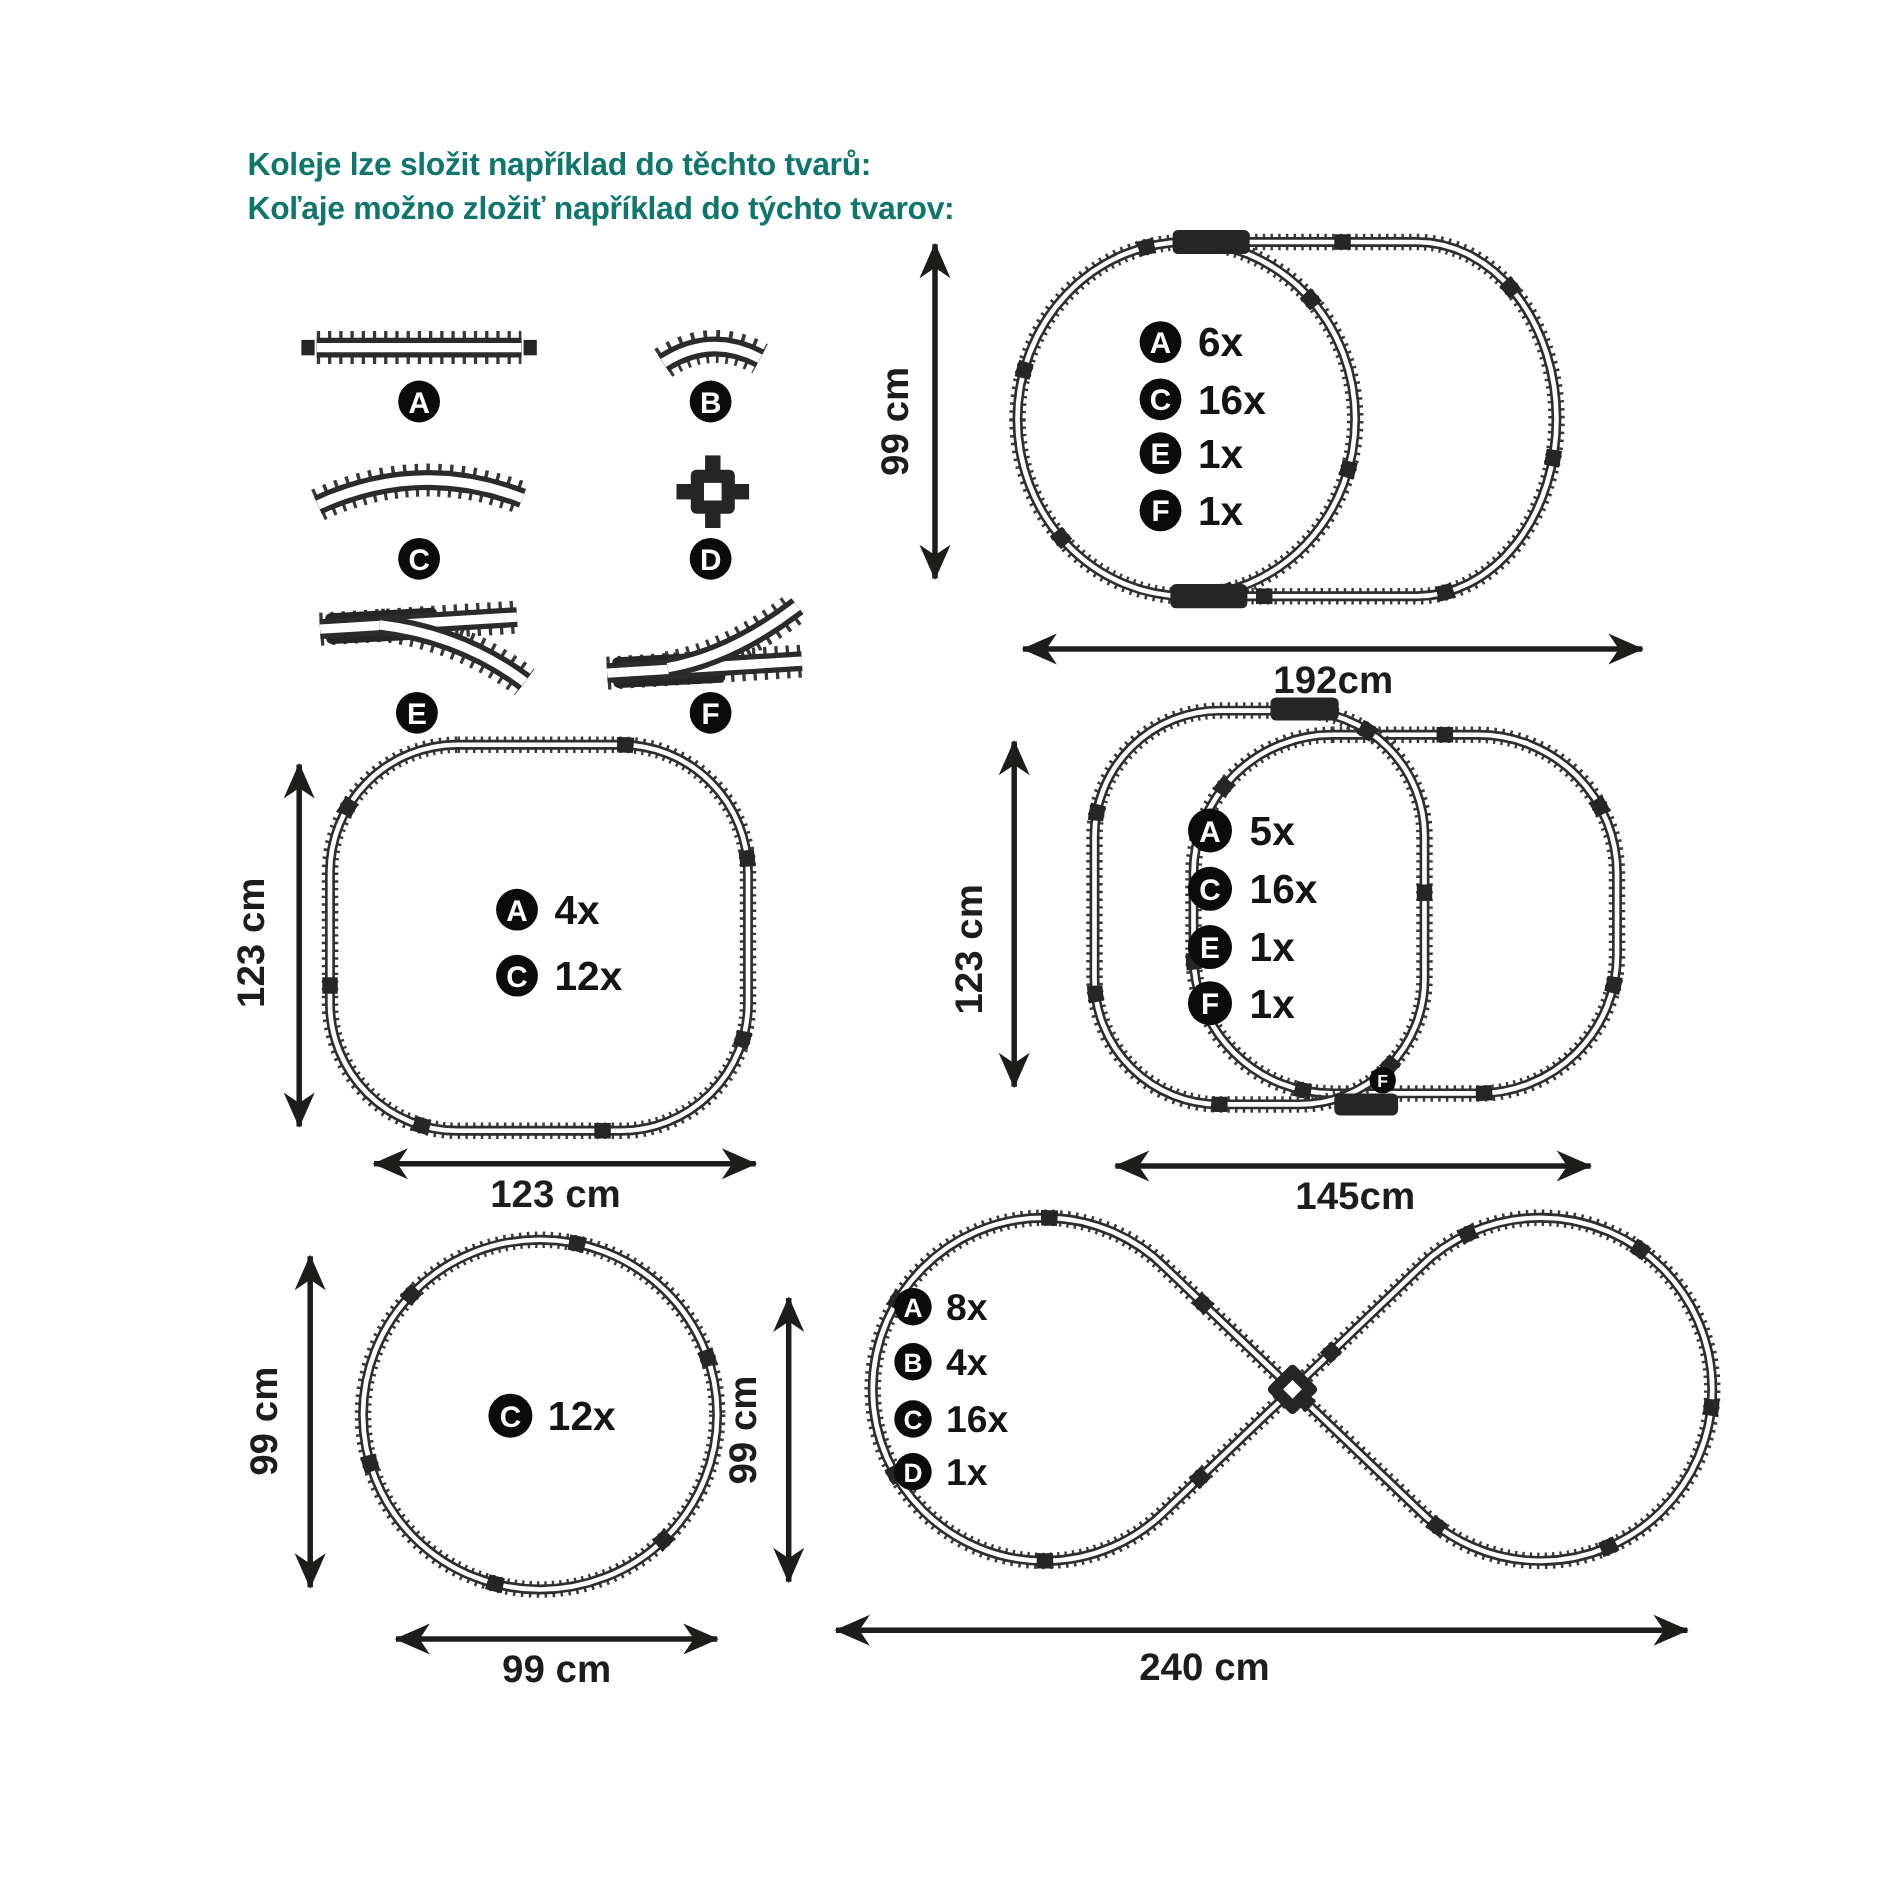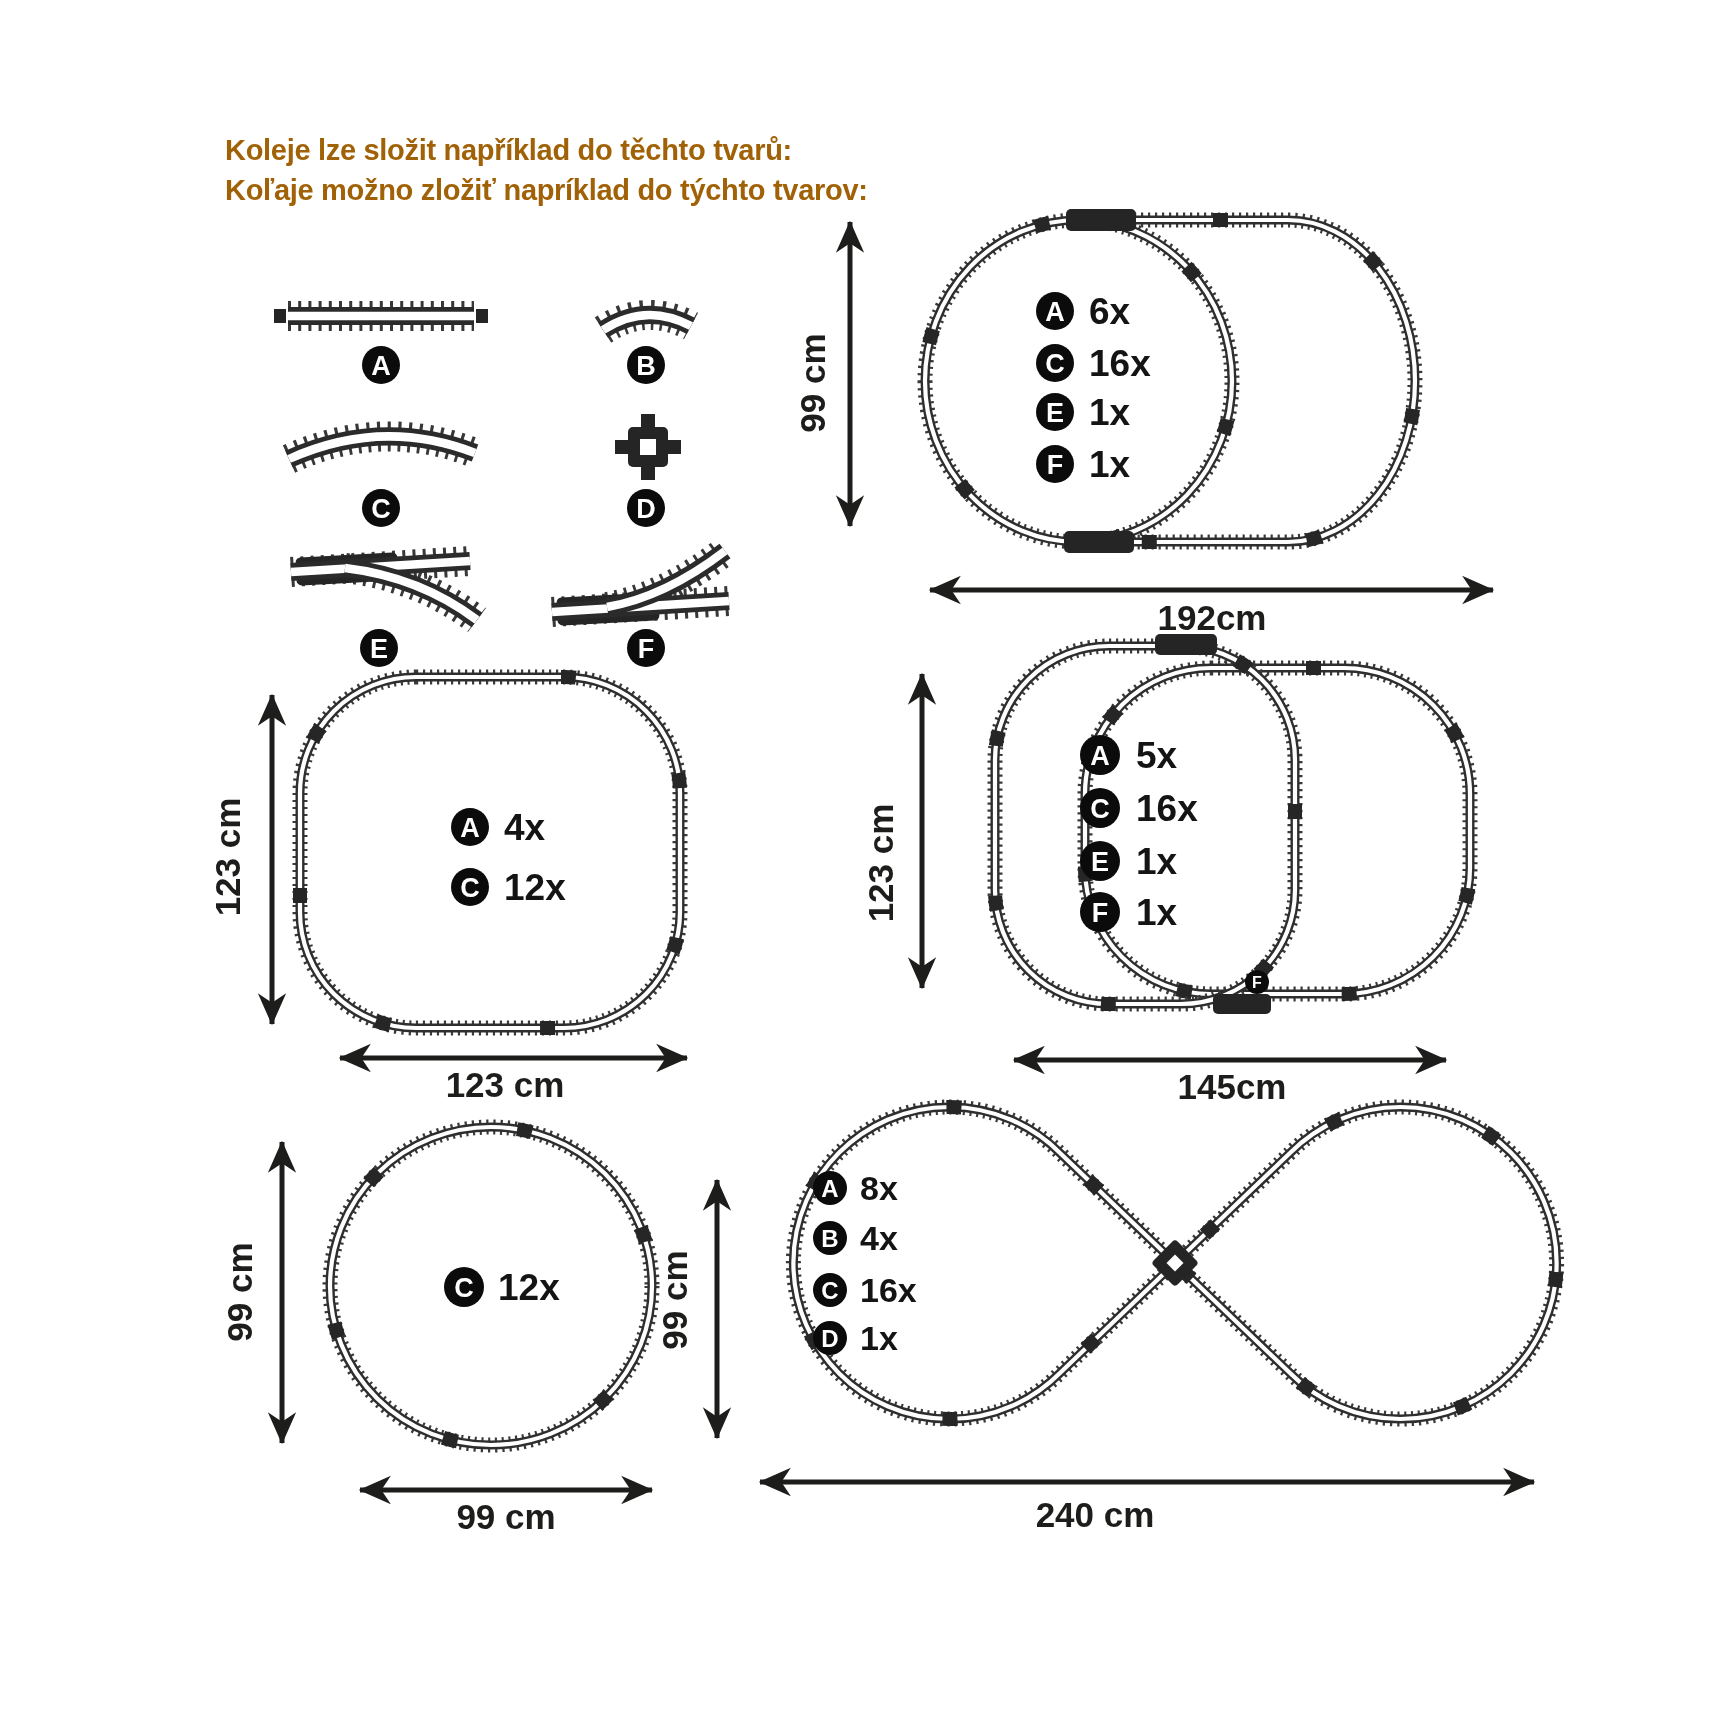--- a/index.html
+++ b/index.html
@@ -1,18 +1,18 @@
 <!DOCTYPE html>
 <html><head>
 <meta charset="utf-8">
 <style>
   html,body{margin:0;padding:0;background:#ffffff;}
   .page{position:relative;width:1715px;height:1714px;background:#fff;overflow:hidden;
         font-family:"Liberation Sans", sans-serif;}
-  .title{position:absolute;left:225px;top:130px;color:#a16207;font-weight:bold;
+  .title{position:absolute;left:225px;top:130px;color:#0f766e;font-weight:bold;
          font-size:29px;line-height:40px;letter-spacing:-0.3px;white-space:nowrap;}
   svg{position:absolute;left:0;top:0;}
   
   .ties{stroke:#3a3a3a;stroke-width:15;stroke-dasharray:2.2 4.8;fill:none;}
   .bed{stroke:#2e2e2e;stroke-width:9;fill:none;}
   .gap{stroke:#ffffff;stroke-width:4.2;fill:none;}
   .joint{stroke:#262626;stroke-width:14;stroke-dasharray:15 150;fill:none;}
   
   .p-ties{stroke:#383838;stroke-width:30;stroke-dasharray:3 7.2;fill:none;}
   .p-bed{stroke:#2b2b2b;stroke-width:18;fill:none;}
@@ -28,21 +28,21 @@
   .count-sm{fill:#141414;font-weight:bold;font-size:34px;}
   text{font-family:"Liberation Sans", sans-serif;}
 </style>
 </head>
 <body>
 
 <div class="page">
 
   <div class="title">
     <div>Koleje lze složit například do těchto tvarů:</div>
-    <div>Koľaje možno zložiť napríklad do týchto tvarov:</div>
+    <div>Koľaje možno zložiť například do týchto tvarov:</div>
   </div>
 
   <svg width="1715" height="1714" viewBox="0 0 1715 1714">
     <defs>
       <marker id="ah" viewBox="0 0 14 12" refX="12.5" refY="6" markerWidth="36" markerHeight="31" orient="auto-start-reverse" markerUnits="userSpaceOnUse">
         <path d="M 0.5 0.5 L 13 6 L 0.5 11.5 L 4.2 6 Z" fill="#1d1d1b"></path>
       </marker>
 
       <path id="pc-a" d="M 288 316 H 474"></path>
       <path id="pc-b" d="M 603 330 Q 646 302 691 326"></path>

